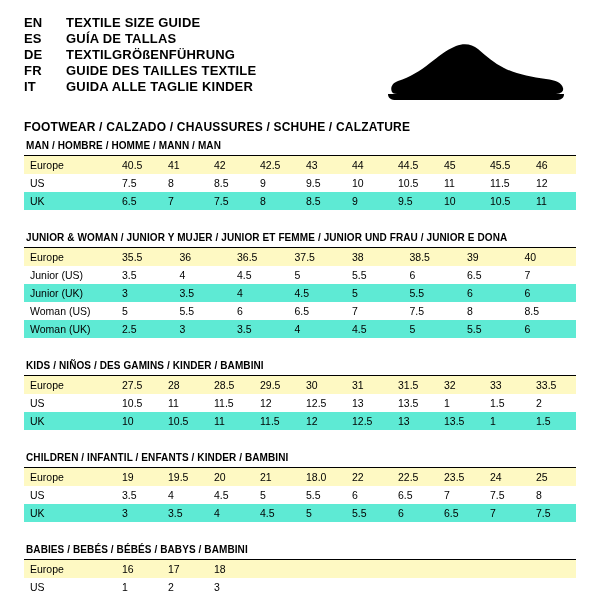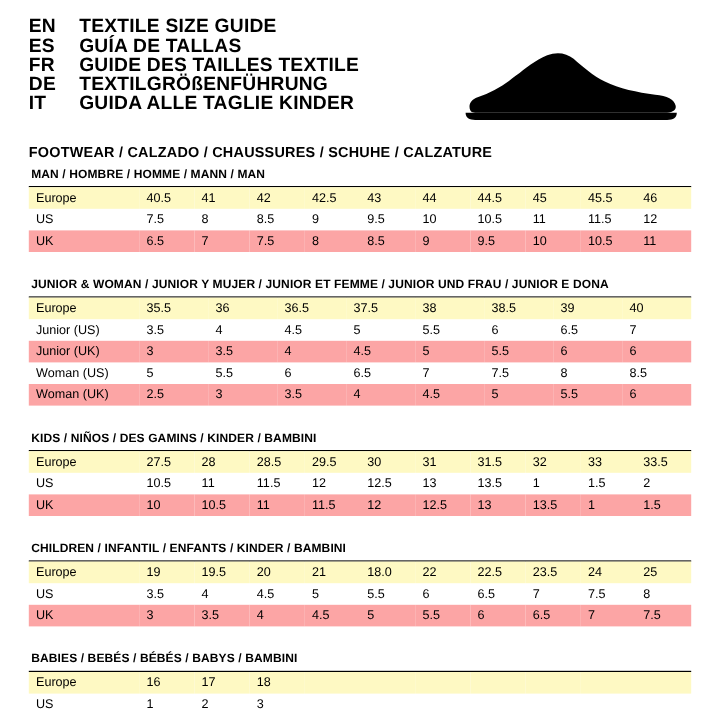--- a/index.html
+++ b/index.html
@@ -16,21 +16,21 @@
     padding: 16px 24px 0 24px;
   }
 
   
   .header {
     position: relative;
     height: 92px;
   }
   .lang-table {
     border-collapse: collapse;
-    font-size: 16px;
+    font-size: 13px;
     font-weight: bold;
     letter-spacing: 0.2px;
   }
   .lang-table td {
     padding: 0 0 3px 0;
     vertical-align: top;
     line-height: 13px;
   }
   .lang-code { width: 42px; }
 
@@ -73,21 +73,21 @@
   }
   table.sizes td {
     padding: 3px 0 3px 6px;
     line-height: 12px;
     white-space: nowrap;
   }
   table.sizes tr.head td {
     background: #fef9c3;
   }
   table.sizes tr.alt td {
-    background: #fca5a5;
+    background: #5eead4;
   }
   td.rowlabel { width: 92px; }
 
   
   .babies table.sizes { width: 100%; }
 </style>
 </head>
 <body>
 
 <div class="page">
@@ -97,26 +97,26 @@
       <tbody>
         <tr>
           <td class="lang-code">EN</td>
           <td>TEXTILE SIZE GUIDE</td>
         </tr>
         <tr>
           <td class="lang-code">ES</td>
           <td>GUÍA DE TALLAS</td>
         </tr>
         <tr>
+          <td class="lang-code">DE</td>
+          <td>TEXTILGRÖßENFÜHRUNG</td>
+        </tr>
+        <tr>
           <td class="lang-code">FR</td>
           <td>GUIDE DES TAILLES TEXTILE</td>
-        </tr>
-        <tr>
-          <td class="lang-code">DE</td>
-          <td>TEXTILGRÖßENFÜHRUNG</td>
         </tr>
         <tr>
           <td class="lang-code">IT</td>
           <td>GUIDA ALLE TAGLIE KINDER</td>
         </tr>
       </tbody>
     </table>
 
     <svg class="shoe" viewBox="0 0 180 70">
       <path fill="#000000" d="M6,56 C4,52 6,47 12,45 C24,41 34,35 44,27 C52,21 60,14 70,10

